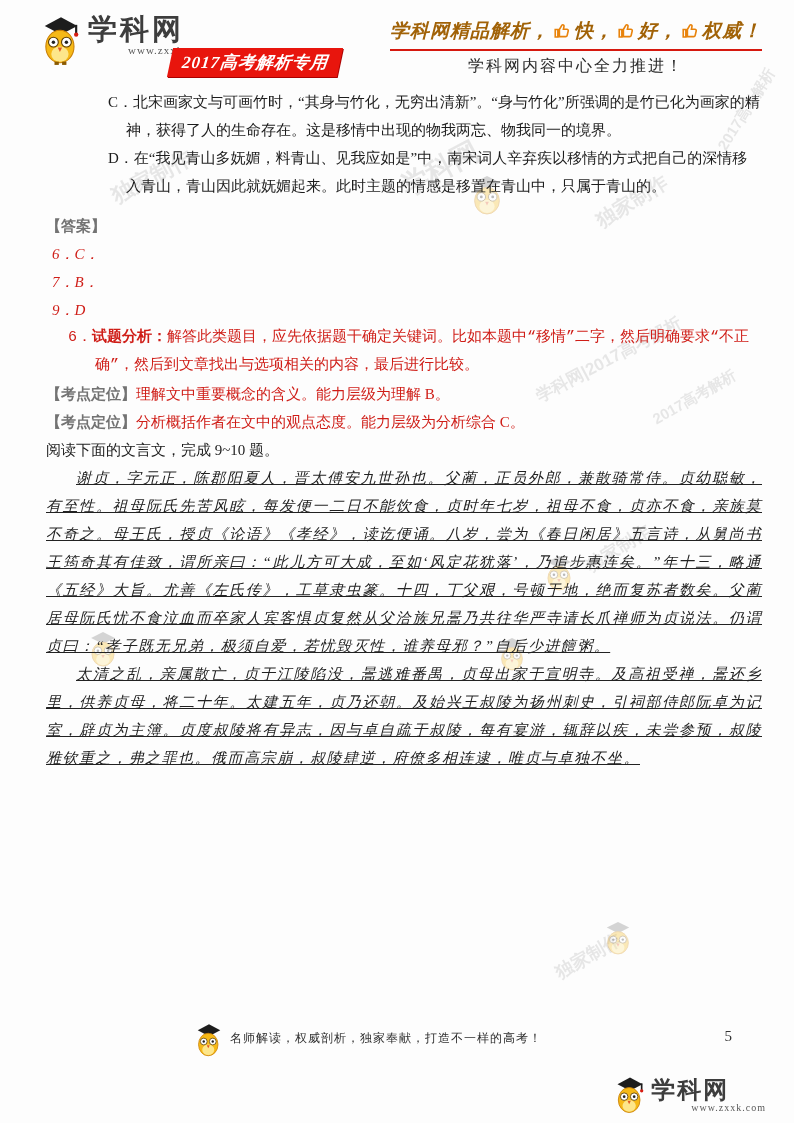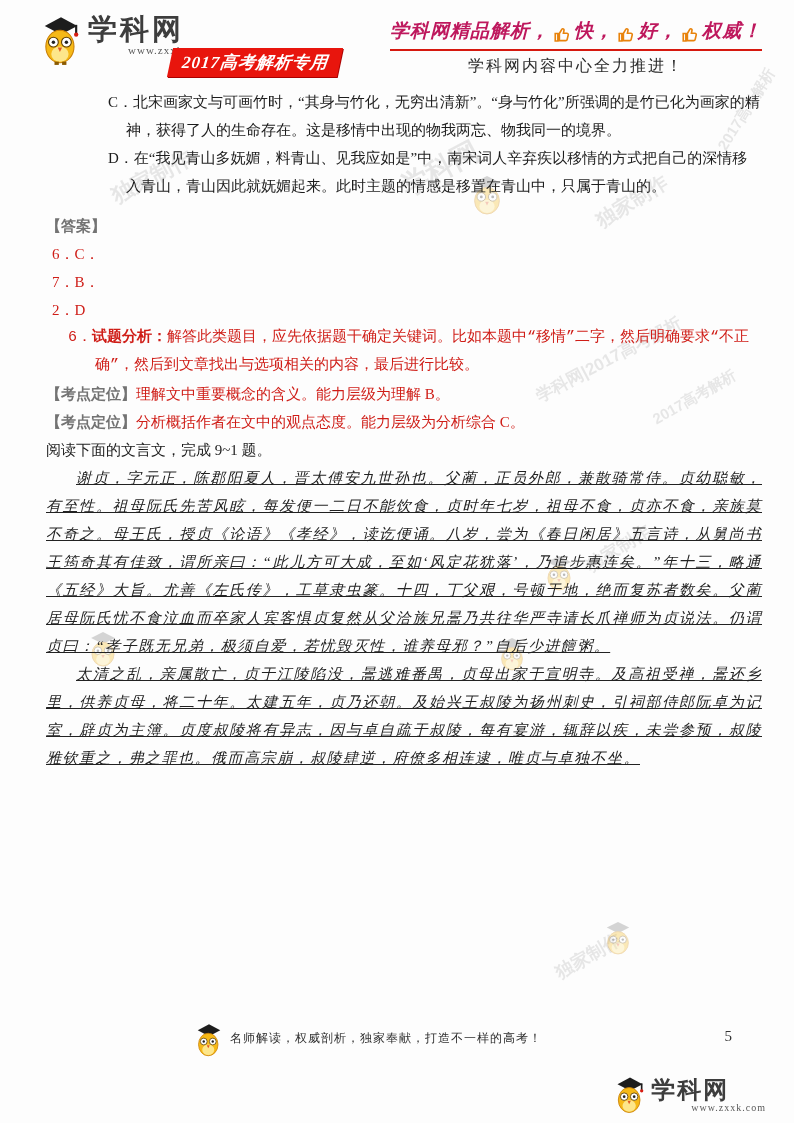--- a/index.html
+++ b/index.html
@@ -9,32 +9,32 @@
   .hdr{position:absolute;top:14px;left:38px;right:32px;height:66px;}
   .logo{position:absolute;left:0;top:0;display:flex;align-items:flex-start;}
   .logo .owl{width:46px;height:52px;}
   .logo-txt{margin-left:4px;}
   .brand{font-size:29px;font-weight:bold;color:#3d3d3d;font-family:"Liberation Sans","DejaVu Sans",sans-serif;letter-spacing:3px;line-height:30px;}
   .logo-url{font-size:11px;color:#585858;font-family:Liberation Serif, serif;letter-spacing:1px;margin-left:40px;}
   .badge{position:absolute;left:132px;top:34px;background:#e8150d;color:#fff;
          transform:skewX(-12deg);padding:3px 12px;box-shadow:1px 1px 0 #a00;}
   .badge span{display:inline-block;transform:skewX(6deg);font-size:17px;font-weight:bold;font-style:italic;letter-spacing:1px;}
   .slogan{position:absolute;right:0;top:4px;text-align:right;}
-  .slogan-main{display:flex;align-items:flex-end;justify-content:flex-end;gap:3px;
-               color:#be185d;font-weight:bold;font-style:italic;font-size:19px;letter-spacing:1px;
+  .slogan-main{display:flex;align-items:center;justify-content:flex-end;gap:3px;
+               color:#a16207;font-weight:bold;font-style:italic;font-size:19px;letter-spacing:1px;
                border-bottom:2px solid #d6190f;padding-bottom:5px;}
   .thumb{width:18px;height:18px;}
   .slogan-sub{margin-top:5px;font-size:16px;color:#2b2b2b;letter-spacing:2px;text-align:center;}
   
   .content{position:absolute;left:38px;right:32px;top:88px;font-size:15px;line-height:28px;margin-left:8px;}
   .opt{padding-left:80px;text-indent:-18px;}
   .red{color:#cf1d17;}
   .h-red{color:#737373;font-weight:bold;}
   .ans-head{margin-top:12px;}
-  .ans-line{padding-left:6px;}
+  .ans-line{padding-left:6px;font-style:italic;}
   .mt4{margin-top:4px;}
   .analysis{padding-left:49px;text-indent:-27px;font-family:Liberation Mono, monospace;}
   .kaodian{}
   .passage{text-align:justify;letter-spacing:1.5px;font-style:italic;color:#222;}
   .passage p{margin:0;text-indent:2em;text-decoration:underline;}
   .p-first{margin-top:2px;}
   
   .footer{position:absolute;left:0;top:1020px;width:100%;height:44px;}
   .footer .owl{position:absolute;left:194px;top:2px;width:30px;height:36px;}
   .footer-text{position:absolute;left:230px;top:10px;font-size:12px;color:#2e2e2e;letter-spacing:1px;}
@@ -158,36 +158,36 @@
   </div>
 
   <div class="content">
 
     <div class="opt"><span>C．</span><span>北宋画家文与可画竹时，“其身与竹化，无穷出清新”。“身与竹化”所强调的是竹已化为画家的精神，获得了人的生命存在。这是移情中出现的物我两忘、物我同一的境界。</span></div>
     <div class="opt"><span>D．</span><span>在“我见青山多妩媚，料青山、见我应如是”中，南宋词人辛弃疾以移情的方式把自己的深情移入青山，青山因此就妩媚起来。此时主题的情感是移置在青山中，只属于青山的。</span></div>
 
     <div class="h-red ans-head">【答案】</div>
     <div class="red ans-line">6．C．</div>
     <div class="red ans-line">7．B．</div>
-    <div class="red ans-line">2．D</div>
+    <div class="red ans-line">9．D</div>
 
 
     <div class="analysis red">
       <span>6．</span><b>试题分析：</b><span>解答此类题目，应先依据题干确定关键词。比如本题中“移情”二字，然后明确要求“不正确”，然后到文章找出与选项相关的内容，最后进行比较。</span>
     </div>
     <div class="kaodian red">
       <b class="h-red">【考点定位】</b><span>理解文中重要概念的含义。能力层级为理解 B。</span>
     </div>
 
 
     <div class="kaodian red">
       <b class="h-red">【考点定位】</b><span>分析概括作者在文中的观点态度。能力层级为分析综合 C。</span>
     </div>
 
-    <div>阅读下面的文言文，完成 9~1 题。</div>
+    <div>阅读下面的文言文，完成 9~10 题。</div>
 
     <div class="passage">
       <p class="p-first">谢贞，字元正，陈郡阳夏人，晋太傅安九世孙也。父蔺，正员外郎，兼散骑常侍。贞幼聪敏，有至性。祖母阮氏先苦风眩，每发便一二日不能饮食，贞时年七岁，祖母不食，贞亦不食，亲族莫不奇之。母王氏，授贞《论语》《孝经》，读讫便诵。八岁，尝为《春日闲居》五言诗，从舅尚书王筠奇其有佳致，谓所亲曰：“此儿方可大成，至如‘风定花犹落’，乃追步惠连矣。”年十三，略通《五经》大旨。尤善《左氏传》，工草隶虫篆。十四，丁父艰，号顿于地，绝而复苏者数矣。父蔺居母阮氏忧不食泣血而卒家人宾客惧贞复然从父洽族兄暠乃共往华严寺请长爪禅师为贞说法。仍谓贞曰：“孝子既无兄弟，极须自爱，若忧毁灭性，谁养母邪？”自后少进饘粥。</p>
       <p>太清之乱，亲属散亡，贞于江陵陷没，暠逃难番禺，贞母出家于宣明寺。及高祖受禅，暠还乡里，供养贞母，将二十年。太建五年，贞乃还朝。及始兴王叔陵为扬州刺史，引祠部侍郎阮卓为记室，辟贞为主簿。贞度叔陵将有异志，因与卓自疏于叔陵，每有宴游，辄辞以疾，未尝参预，叔陵雅钦重之，弗之罪也。俄而高宗崩，叔陵肆逆，府僚多相连逮，唯贞与卓独不坐。</p>
     </div>
   </div>
 
   <div class="footer">
     <svg class="owl" viewBox="0 0 40 48">
       <polygon points="5,11 20,3 35,11 20,19" fill="#1d1d1d"></polygon>

